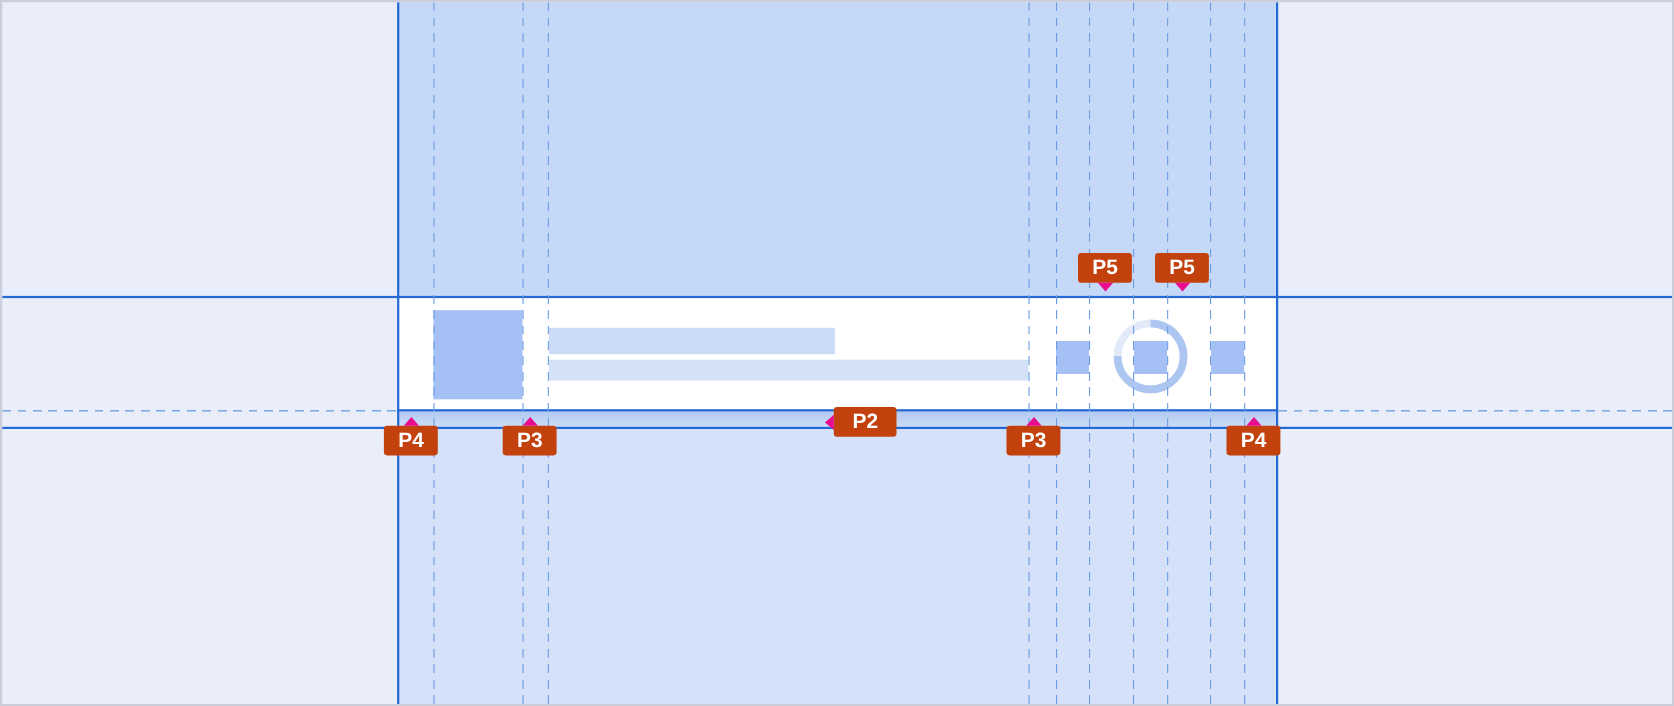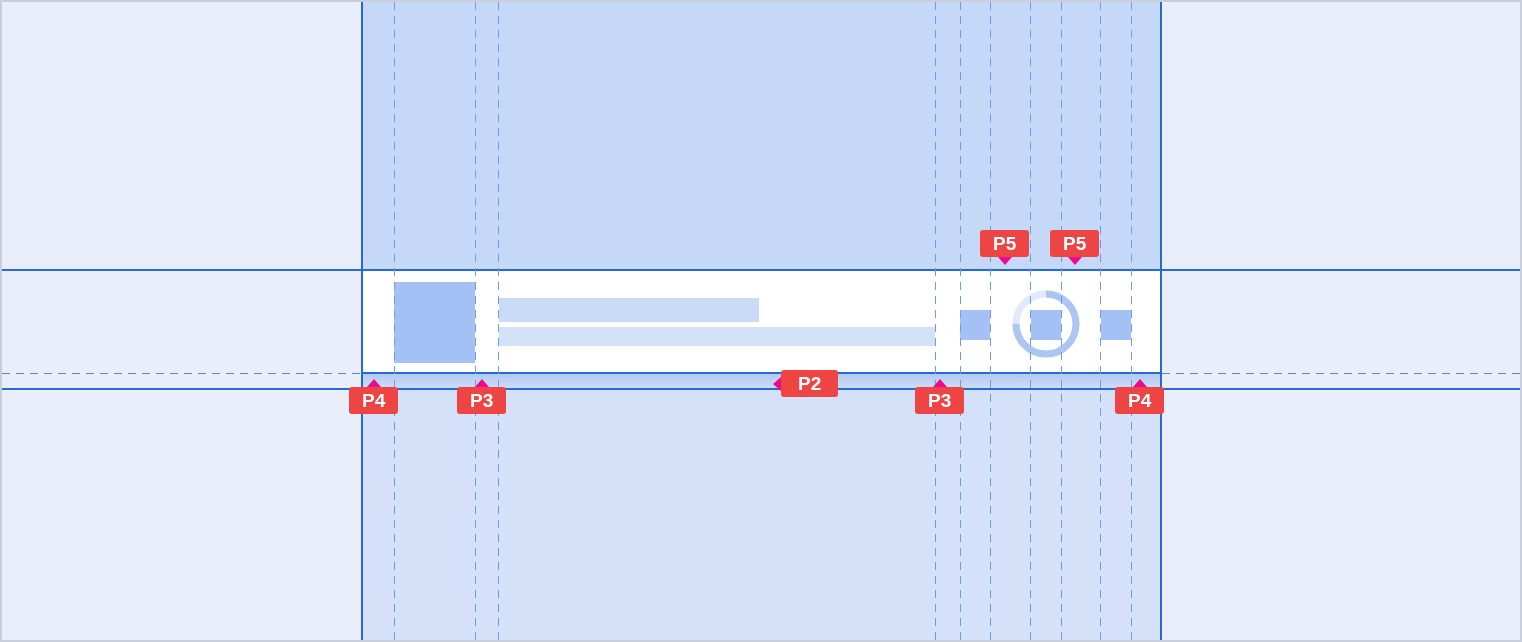--- a/index.html
+++ b/index.html
@@ -25,21 +25,21 @@
   
   .avatar  {position:absolute;left:392px;top:280px;width:81px;height:81px;background:#A5C0F5;}
   .bar1    {position:absolute;left:497px;top:296px;width:260px;height:24px;background:#C9DBF7;}
   .bar2    {position:absolute;left:497px;top:325px;width:436px;height:19px;background:#D4E2F8;}
   .sq      {position:absolute;top:308px;width:30px;height:30px;background:#A5C0F5;}
   .sq.i1{left:958px;} .sq.i2{left:1029px;} .sq.i3{left:1099px;}
   .ring    {position:absolute;left:1009px;top:287px;width:70px;height:70px;}
   
   .lbl{
     position:absolute;height:27px;display:inline-flex;align-items:center;justify-content:center;
-    padding:0 13px;background:#ef4444;color:#fff;font-size:19px;font-weight:bold;
+    padding:0 13px;background:#c2410c;color:#fff;font-size:19px;font-weight:bold;
     border-radius:3px;line-height:1;box-sizing:border-box;
   }
   .lbl .tri{position:absolute;width:0;height:0;}
   .lbl.pt-down .tri{left:50%;transform:translateX(-50%);bottom:-8px;
     border-left:7px solid transparent;border-right:7px solid transparent;border-top:8px solid #E90C8F;}
   .lbl.pt-up .tri{left:50%;transform:translateX(-50%);top:-8px;
     border-left:7px solid transparent;border-right:7px solid transparent;border-bottom:8px solid #E90C8F;}
   .lbl.pt-left .tri{left:-8px;top:50%;transform:translateY(-50%);
     border-top:7px solid transparent;border-bottom:7px solid transparent;border-right:8px solid #E90C8F;}
 </style>
@@ -85,21 +85,21 @@
   <div class="vguide" style="left:1129px;"></div>
 
   <div class="lbl pt-down" style="left:978px;top:228px;">
     <span>P5</span>
     <span class="tri"></span>
   </div>
   <div class="lbl pt-down" style="left:1048px;top:228px;">
     <span>P5</span>
     <span class="tri"></span>
   </div>
-  <div class="lbl pt-left" style="left:779px;top:368px;padding:0 17px;">
+  <div class="lbl pt-left" style="left:756px;top:368px;padding:0 17px;">
     <span>P2</span>
     <span class="tri"></span>
   </div>
   <div class="lbl pt-up" style="left:347px;top:385px;">
     <span>P4</span>
     <span class="tri"></span>
   </div>
   <div class="lbl pt-up" style="left:455px;top:385px;">
     <span>P3</span>
     <span class="tri"></span>

